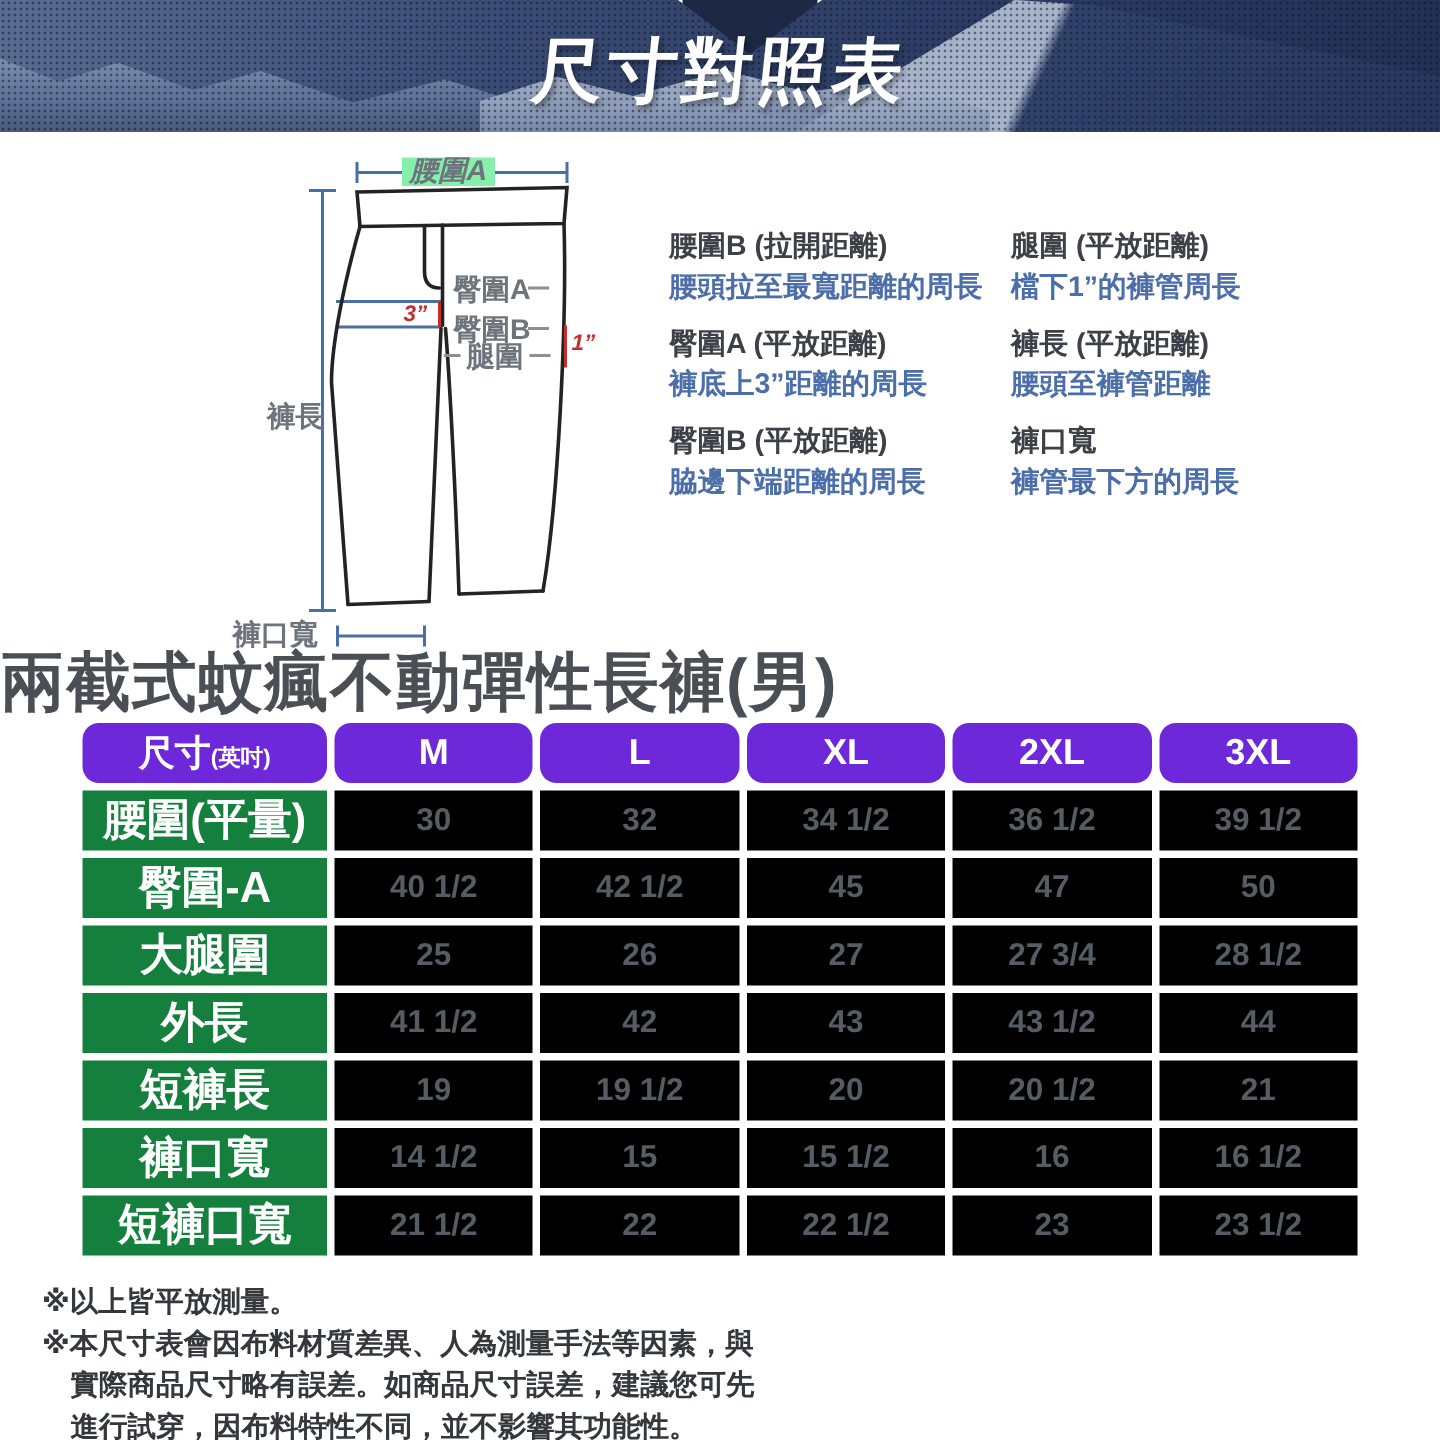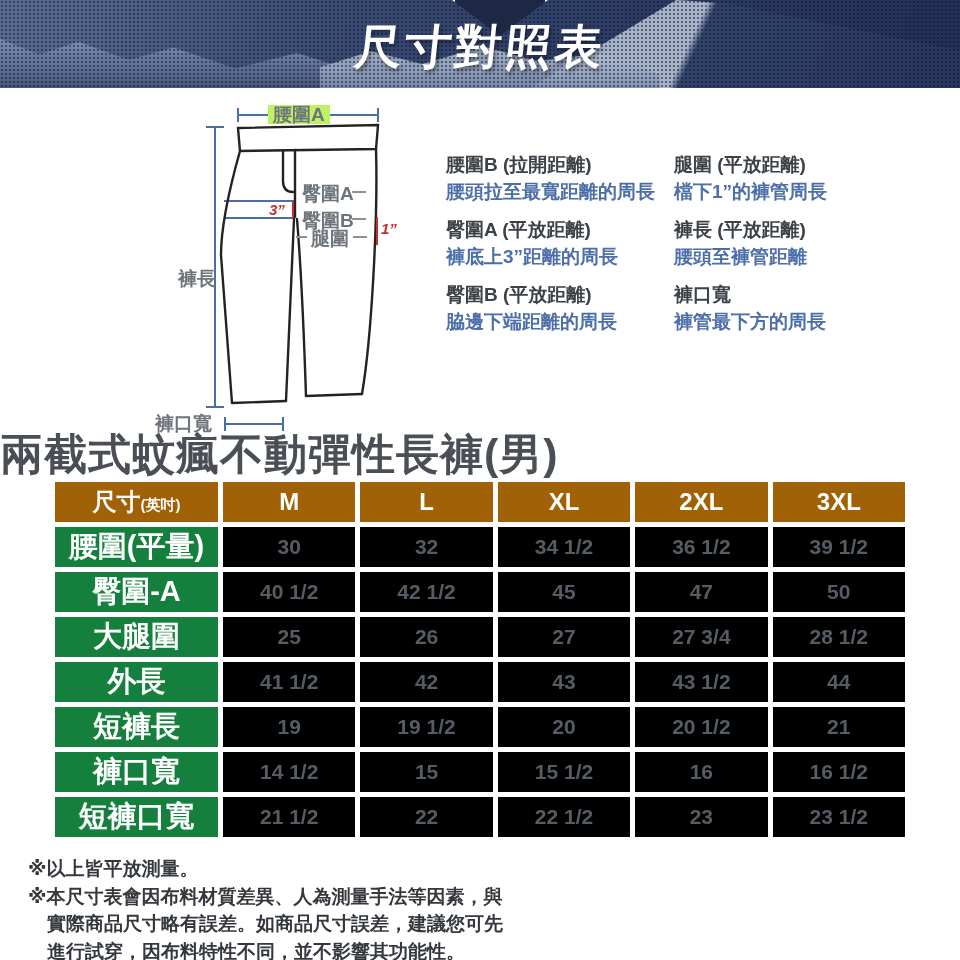--- a/index.html
+++ b/index.html
@@ -26,37 +26,37 @@
   .notch{position:absolute;left:452px;top:0;width:96px;height:36px;background:#1c2844;
     clip-path:polygon(0 0,100% 0,50% 100%);
     border-left:3px solid #fff;border-right:3px solid #fff;box-sizing:border-box;}
   .banner-title{position:absolute;left:0;top:16px;width:100%;text-align:center;
     color:#ffffff;font-size:47px;font-weight:900;letter-spacing:3px;
     transform:skewX(-6deg);text-shadow:2px 3px 4px rgba(0,0,0,.4);}
   
   .diagram{position:absolute;left:150px;top:95px;width:310px;height:350px;}
   .diagram svg{position:absolute;left:0;top:0;}
   .dlabel{position:absolute;color:#6e747b;font-weight:700;font-size:19px;line-height:1;white-space:nowrap;}
-  .dlabel.onwhite{background:#bef264;padding:0 5px;}
+  .dlabel.onwhite{background:#86efac;padding:0 5px;font-style:italic;}
   .rmark{position:absolute;color:#c2302e;font-weight:700;font-style:italic;font-size:15px;line-height:1;white-space:nowrap;}
   
   .guide-col{position:absolute;top:151px;}
   .gc-left{left:446px;width:230px;}
   .gc-right{left:674px;width:270px;}
   .gblock{margin-bottom:11px;}
   .gterm{color:#3c4148;font-weight:700;font-size:19px;line-height:27px;white-space:nowrap;}
   .gdesc{color:#4c6ea9;font-weight:700;font-size:19px;line-height:27px;white-space:nowrap;}
   
   .ptitle{position:absolute;left:0;top:426px;width:960px;text-align:left;
     color:#4a4f55;font-size:43px;font-weight:700;letter-spacing:1px;}
   
   .stable{position:absolute;left:50px;top:477px;}
   table{border-collapse:separate;border-spacing:5px;width:860px;table-layout:fixed;}
   td{height:40px;text-align:center;vertical-align:middle;padding:0;}
-  td.hd{background:#a16207;color:#fff;font-size:24px;font-weight:700;}
+  td.hd{background:#6d28d9;color:#fff;font-size:24px;font-weight:700;border-radius:11px;}
   td.hd .sub{font-size:15px;font-weight:700;}
   td.rh{background:#15803d;color:#fff;font-size:29px;font-weight:700;}
   td.dc{background:#000000;color:#565c63;font-size:21px;font-weight:700;}
   
   .notes{position:absolute;left:28px;top:855px;color:#34383d;font-size:19px;
     font-weight:700;line-height:27.5px;}
   .notes .indent{padding-left:19px;}
 </style>
 </head>
 <body>

